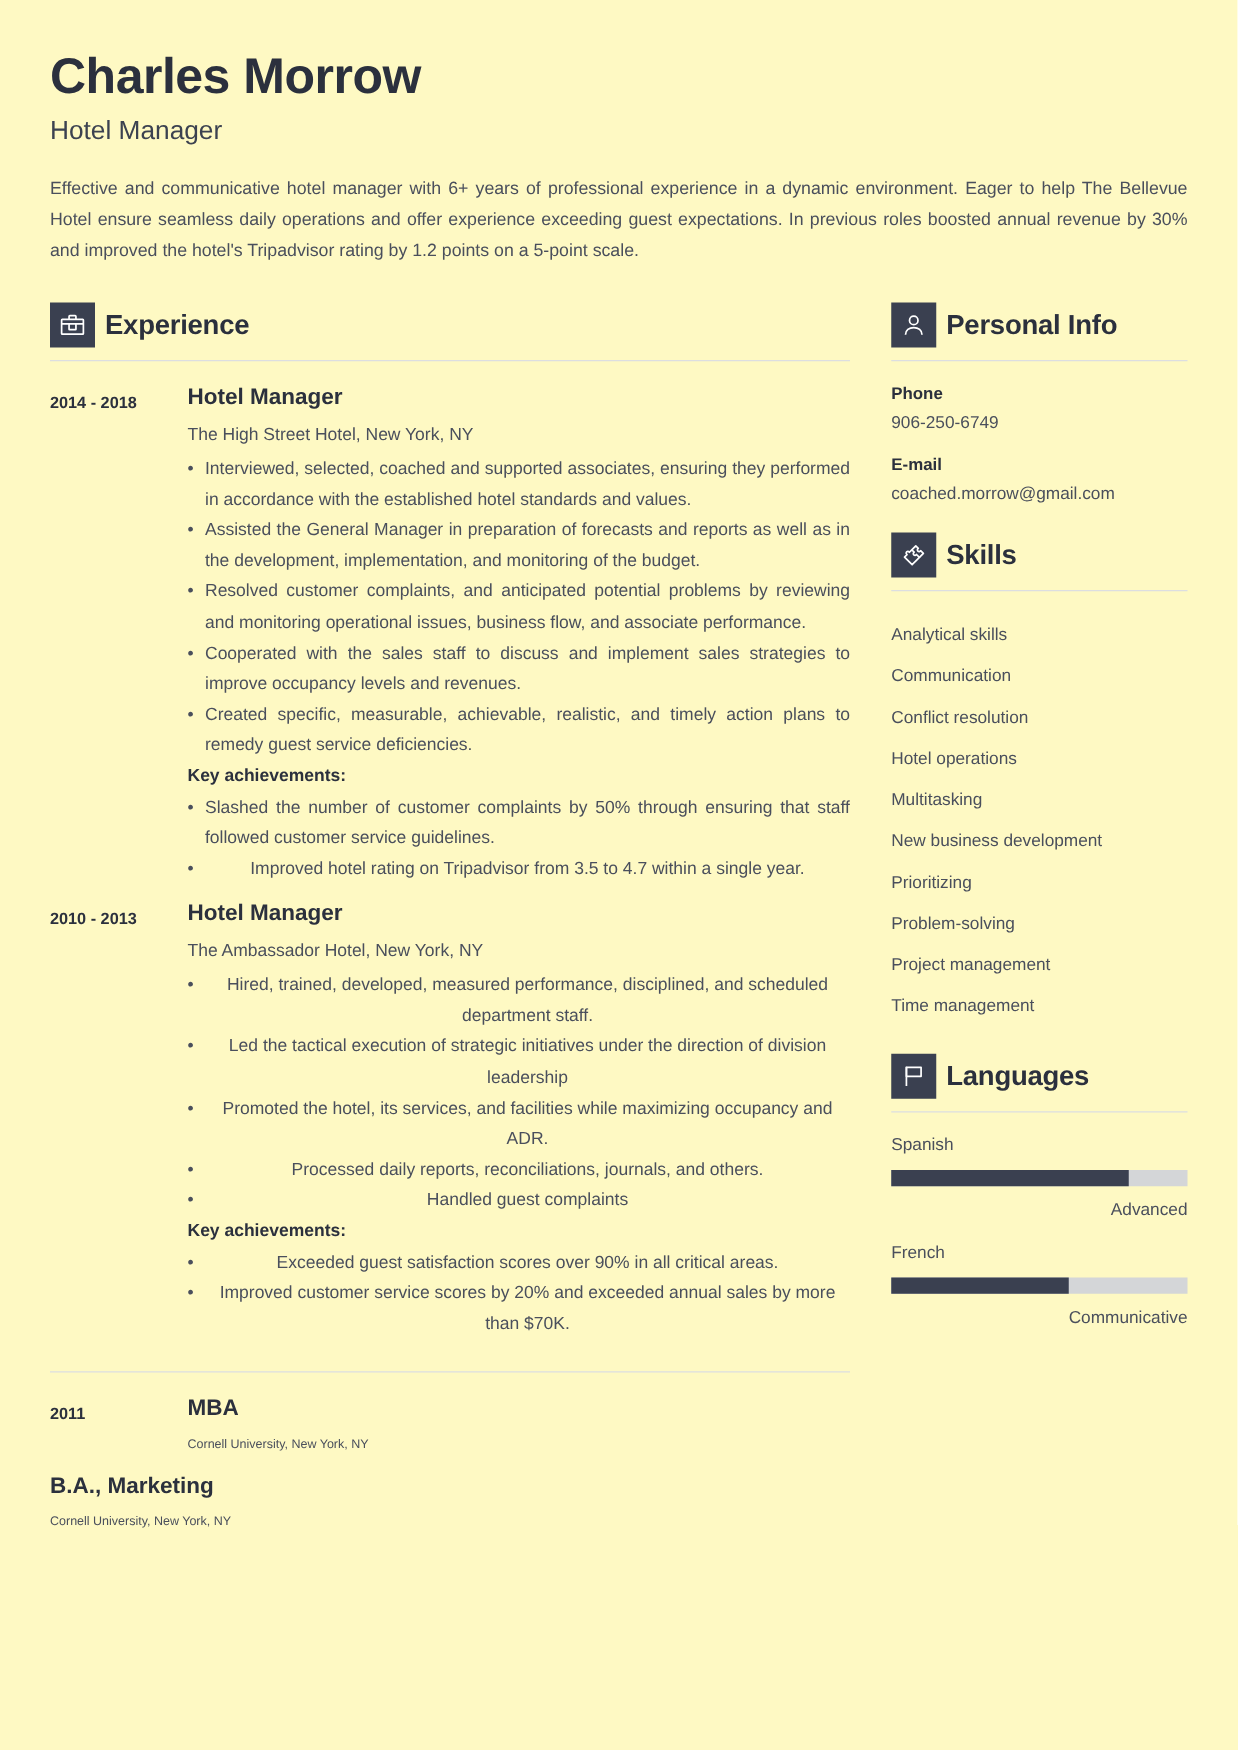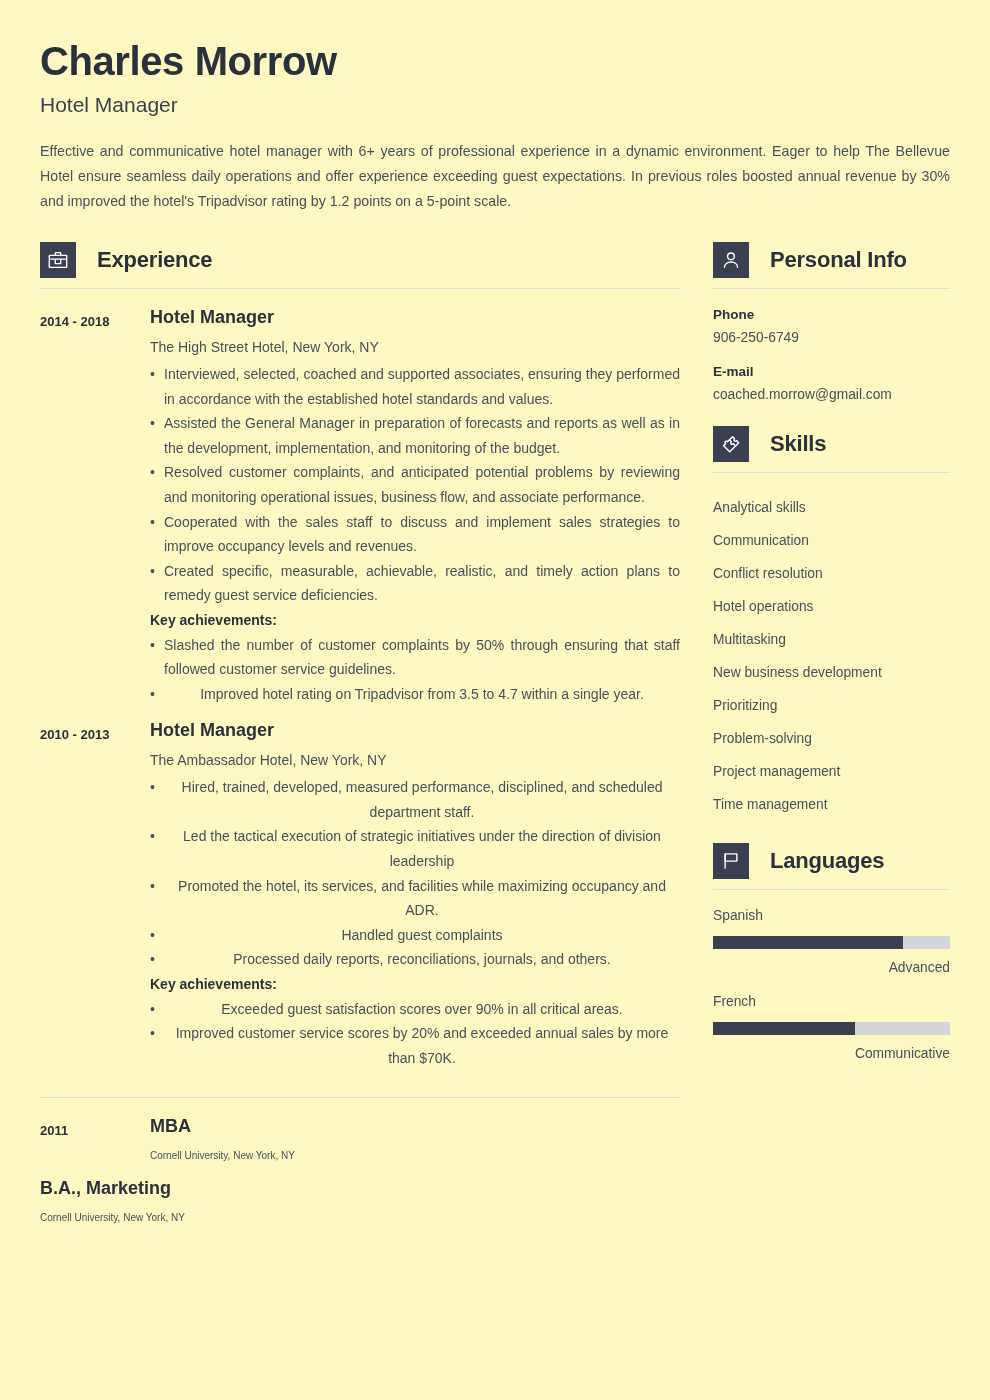--- a/index.html
+++ b/index.html
@@ -54,21 +54,21 @@
     margin-top: 29px;
     align-items: flex-start;
   }
   .col-main { width: 640px; flex: 0 0 640px; }
   .col-side { width: 237px; flex: 0 0 237px; margin-left: 33px; }
 
   
   .section-head {
     display: flex;
     align-items: center;
-    gap: 21px;
+    gap: 8px;
     margin-bottom: 0;
   }
   .sec-icon {
     width: 36px;
     height: 36px;
     flex: 0 0 36px;
     background: #3a4050;
     display: flex;
     align-items: center;
     justify-content: center;
@@ -268,22 +268,22 @@
 
         <div class="entry">
           <div class="entry-date">2010 - 2013</div>
           <div class="entry-body">
             <div class="entry-role">Hotel Manager</div>
             <div class="entry-org">The Ambassador Hotel, New York, NY</div>
             <ul class="bullets">
               <li class="last-of-block">Hired, trained, developed, measured performance, disciplined, and scheduled department staff.</li>
               <li class="last-of-block">Led the tactical execution of strategic initiatives under the direction of division leadership</li>
               <li class="last-of-block">Promoted the hotel, its services, and facilities while maximizing occupancy and ADR.</li>
+              <li class="last-of-block">Processed daily reports, reconciliations, journals, and others.</li>
               <li class="last-of-block">Handled guest complaints</li>
-              <li class="last-of-block">Processed daily reports, reconciliations, journals, and others.</li>
             </ul>
             <p class="key-ach">Key achievements:</p>
             <ul class="bullets">
               <li class="last-of-block">Exceeded guest satisfaction scores over 90% in all critical areas.</li>
               <li class="last-of-block">Improved customer service scores by 20% and exceeded annual sales by more than $70K.</li>
             </ul>
           </div>
         </div>
       </div>
 

